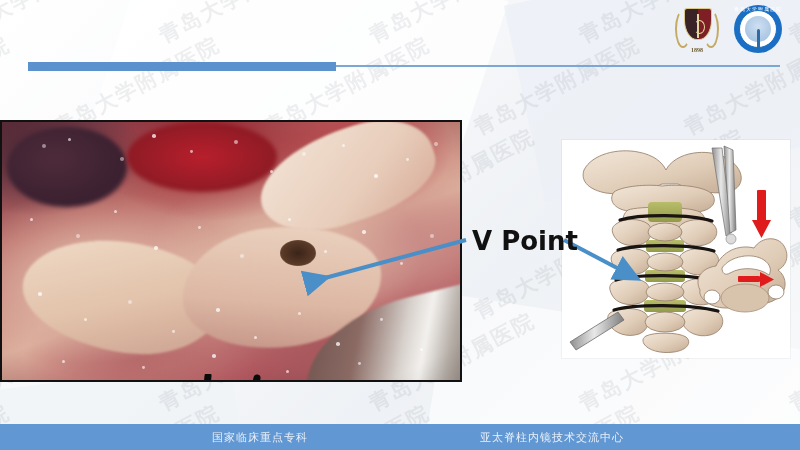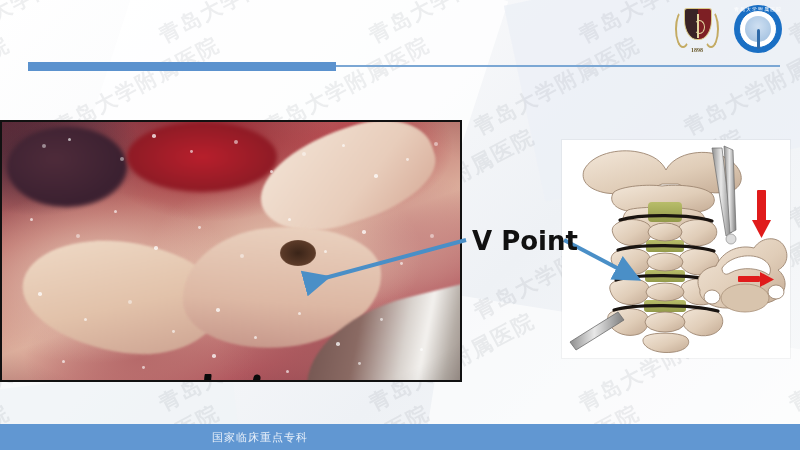--- a/index.html
+++ b/index.html
@@ -549,15 +549,16 @@
     <defs>
       <marker id="ahR" markerWidth="7" markerHeight="7" refX="5.5" refY="3.3" orient="auto">
         <path d="M0,0 L7,3.3 L0,6.6 Z" fill="#4a8fc7"></path>
       </marker>
     </defs>
     <line x1="4" y1="4" x2="76" y2="42" stroke="#4a8fc7" stroke-width="4" marker-end="url(#ahR)"></line>
   </svg>
 
   <div class="footer-bar">
     <span class="footer-text footer-left">国家临床重点专科</span>
+    <span class="footer-text footer-right">亚太脊柱内镜技术交流中心</span>
   </div>
 
 </div>
 
 </body></html>

